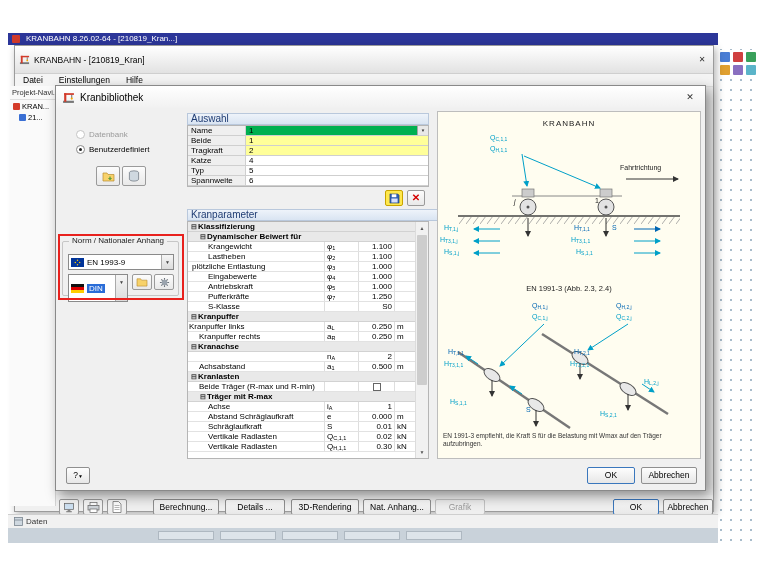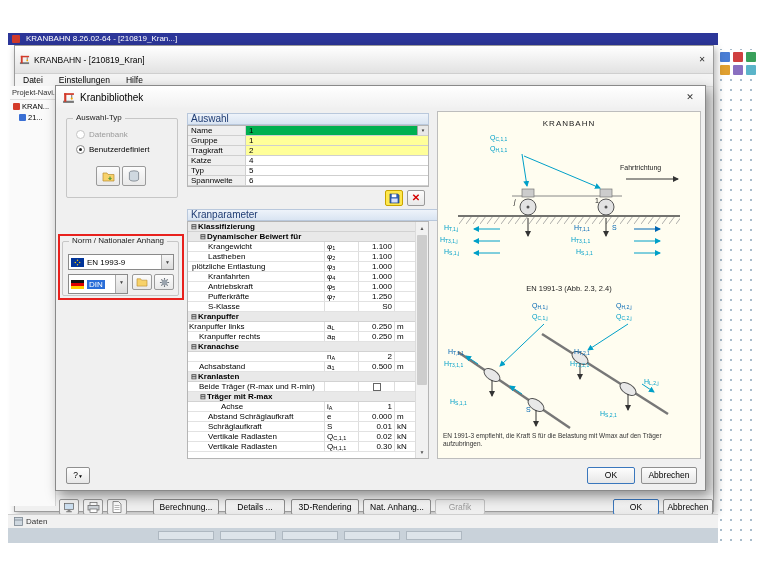--- a/index.html
+++ b/index.html
@@ -217,23 +217,20 @@
           <rect x="1" y="9" width="10" height="2" fill="#777"></rect>
           <rect x="2" y="2" width="2" height="8" fill="#d23b2a"></rect>
           <rect x="2" y="2" width="9" height="1.6" fill="#d23b2a"></rect>
           <line x1="9" y1="3.6" x2="9" y2="6.5" stroke="#555" stroke-width="0.8"></line>
           <circle cx="9" cy="7" r="1" fill="#f5a800"></circle>
         </svg>
       <span>Kranbibliothek</span>
       <span class="dlg-close">✕</span>
     </div>
 
-    <div class="groupbox" style="left:10px;top:32px;width:112px;height:80px">
-      <span class="gb-title">Auswahl-Typ</span>
-    </div>
     <div class="radio-row" style="left:20px;top:44px">
       <span class="radio dis"></span>
       <span class="dim">Datenbank</span>
     </div>
     <div class="radio-row" style="left:20px;top:59px">
       <span class="radio sel"></span>
       <span>Benutzerdefiniert</span>
     </div>
     <div class="tool-btn" style="left:40px;top:80px;width:24px;height:20px">
       <svg width="13" height="11" viewBox="0 0 13 11">
@@ -257,21 +254,21 @@
             <rect width="13" height="9" fill="#003399"></rect>
             <circle cx="6.5" cy="2.2" r="0.7" fill="#ffcc00"></circle>
             <circle cx="4.3" cy="4.5" r="0.7" fill="#ffcc00"></circle>
             <circle cx="8.7" cy="4.5" r="0.7" fill="#ffcc00"></circle>
             <circle cx="6.5" cy="6.8" r="0.7" fill="#ffcc00"></circle>
           </svg>
       </span>
       <span>EN 1993-9</span>
       <span class="arr">▼</span>
     </div>
-    <div class="combo" style="left:12px;top:188px;width:60px;height:20px">
+    <div class="combo" style="left:12px;top:188px;width:60px;height:28px">
       <span class="flag">
         <svg width="13" height="9" viewBox="0 0 13 9">
             <rect width="13" height="3" fill="#111"></rect>
             <rect y="3" width="13" height="3" fill="#d00"></rect>
             <rect y="6" width="13" height="3" fill="#ffce00"></rect>
           </svg>
       </span>
       <span class="seltxt">DIN</span>
       <span class="arr">▼</span>
     </div>
@@ -290,21 +287,21 @@
     <div class="red-annotation" style="left:2px;top:148px;width:126px;height:66px"></div>
 
     <div class="sec-hd" style="left:131px;top:27px;width:242px;height:12px">Auswahl</div>
     <div class="sel-table" style="left:131px;top:39px;width:242px;height:62px">
       <div>
           <div class="sel-row">
             <div class="sel-label">Name</div>
             <div class="sel-value green"><span>1</span><span class="combo-arr">▼</span></div>
           </div>
           <div class="sel-row">
-            <div class="sel-label">Gruppe</div>
+            <div class="sel-label">Beide</div>
             <div class="sel-value yellow"><span>1</span></div>
           </div>
           <div class="sel-row">
             <div class="sel-label">Tragkraft</div>
             <div class="sel-value yellow"><span>2</span></div>
           </div>
           <div class="sel-row">
             <div class="sel-label">Katze</div>
             <div class="sel-value "><span>4</span></div>
           </div>
@@ -350,21 +347,21 @@
             <div class="kp-val">1.100</div>
             <div class="kp-unit"></div>
           </div>
           <div class="kp-row item">
             <div class="kp-label" style="padding-left: 4px;"><span>plötzliche Entlastung</span></div>
             <div class="kp-sym">φ<sub>3</sub></div>
             <div class="kp-val">1.000</div>
             <div class="kp-unit"></div>
           </div>
           <div class="kp-row item">
-            <div class="kp-label" style="padding-left: 20px;"><span>Kranfahrten</span></div>
+            <div class="kp-label" style="padding-left: 20px;"><span>Eingabewerte</span></div>
             <div class="kp-sym">φ<sub>4</sub></div>
             <div class="kp-val">1.000</div>
             <div class="kp-unit"></div>
           </div>
           <div class="kp-row item">
             <div class="kp-label" style="padding-left: 20px;"><span>Antriebskraft</span></div>
             <div class="kp-sym">φ<sub>5</sub></div>
             <div class="kp-val">1.000</div>
             <div class="kp-unit"></div>
           </div>
@@ -418,21 +415,21 @@
             <div class="kp-sym"></div>
             <div class="kp-val chk">
               <span class="cb"></span>
             </div>
             <div class="kp-unit"></div>
           </div>
           <div class="kp-row group">
             <div class="kp-label" style="padding-left: 11px;"><span class="tg">⊟</span><span>Träger mit R-max</span></div>
           </div>
           <div class="kp-row item">
-            <div class="kp-label" style="padding-left: 33px;"><span>Achse</span></div>
+            <div class="kp-label" style="padding-left: 20px;"><span>Achse</span></div>
             <div class="kp-sym">i<sub>A</sub></div>
             <div class="kp-val">1</div>
             <div class="kp-unit"></div>
           </div>
           <div class="kp-row item">
             <div class="kp-label" style="padding-left: 20px;"><span>Abstand Schräglaufkraft</span></div>
             <div class="kp-sym">e</div>
             <div class="kp-val">0.000</div>
             <div class="kp-unit">m</div>
           </div>

